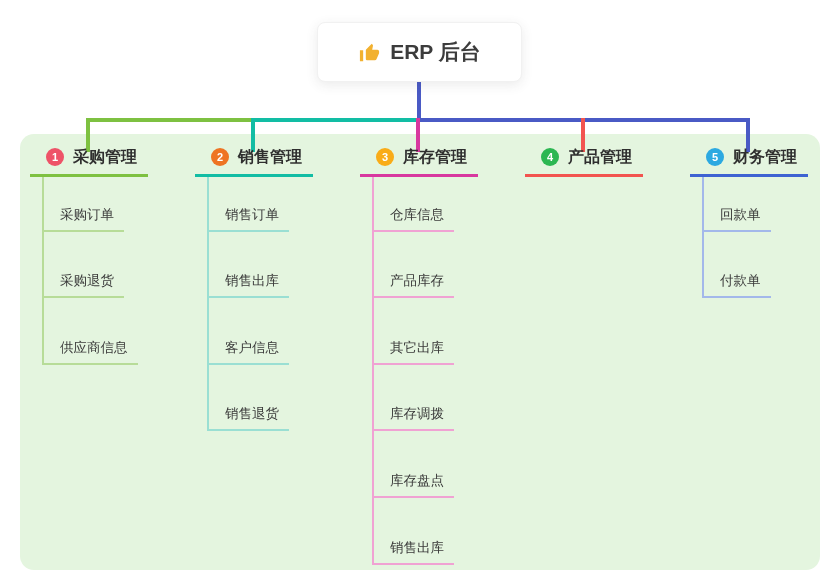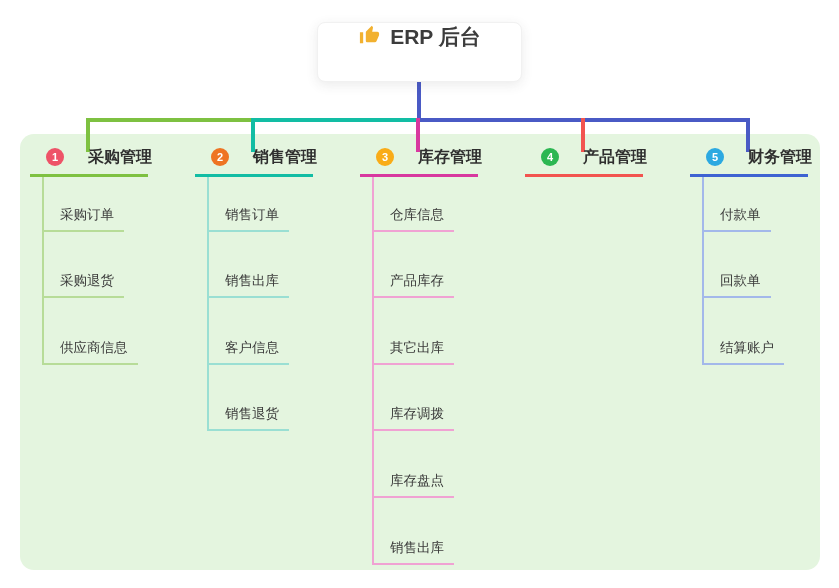--- a/index.html
+++ b/index.html
@@ -22,21 +22,21 @@
 
   
   .root-card {
     position: absolute;
     left: 317px; top: 22px;
     width: 205px; height: 60px;
     background: #ffffff;
     border: 1px solid #f1f1f1;
     border-radius: 8px;
     box-shadow: 0 3px 12px rgba(60,60,60,.10);
-    display: flex; align-items: flex-start; justify-content: center;
+    display: flex; align-items: center; justify-content: center;
     gap: 9px;
     font-size: 21px; font-weight: 600; color: #3c3c3c;
     cursor: default;
   }
   .root-card svg { width: 23px; height: 23px; flex: 0 0 auto; }
 
   
   .cline { position: absolute; }
 
   
@@ -48,21 +48,21 @@
     border-bottom: 3px solid var(--main);
   }
   .badge {
     width: 18px; height: 18px; border-radius: 50%;
     background: var(--badge);
     color: #fff; font-size: 11px; font-weight: 700;
     display: flex; align-items: center; justify-content: center;
     flex: 0 0 auto;
   }
   .branch-label {
-    margin-left: 24px;
+    margin-left: 9px;
     font-size: 16px; font-weight: 600; color: #2f2f2f;
     line-height: 22px; white-space: nowrap;
   }
   .children {
     margin-left: 12px;
     border-left: 2px solid var(--light);
     display: flex; flex-direction: column; align-items: flex-start; gap: 12px;
   }
   .child {
     height: 54.6px;
@@ -140,18 +140,17 @@
         <span class="badge">4</span>
         <span class="branch-label">产品管理</span>
       </div>
     </div>
     <div class="branch" style="left: 690px; --main: #3e63d2; --light: #a3b8ea; --badge: #2ca9e1;">
       <div class="branch-header">
         <span class="badge">5</span>
         <span class="branch-label">财务管理</span>
       </div>
       <div class="children">
+        <div class="child">回款单</div>
         <div class="child">付款单</div>
-        <div class="child">回款单</div>
-        <div class="child">结算账户</div>
       </div>
     </div>
   </div>
 
 </body></html>

